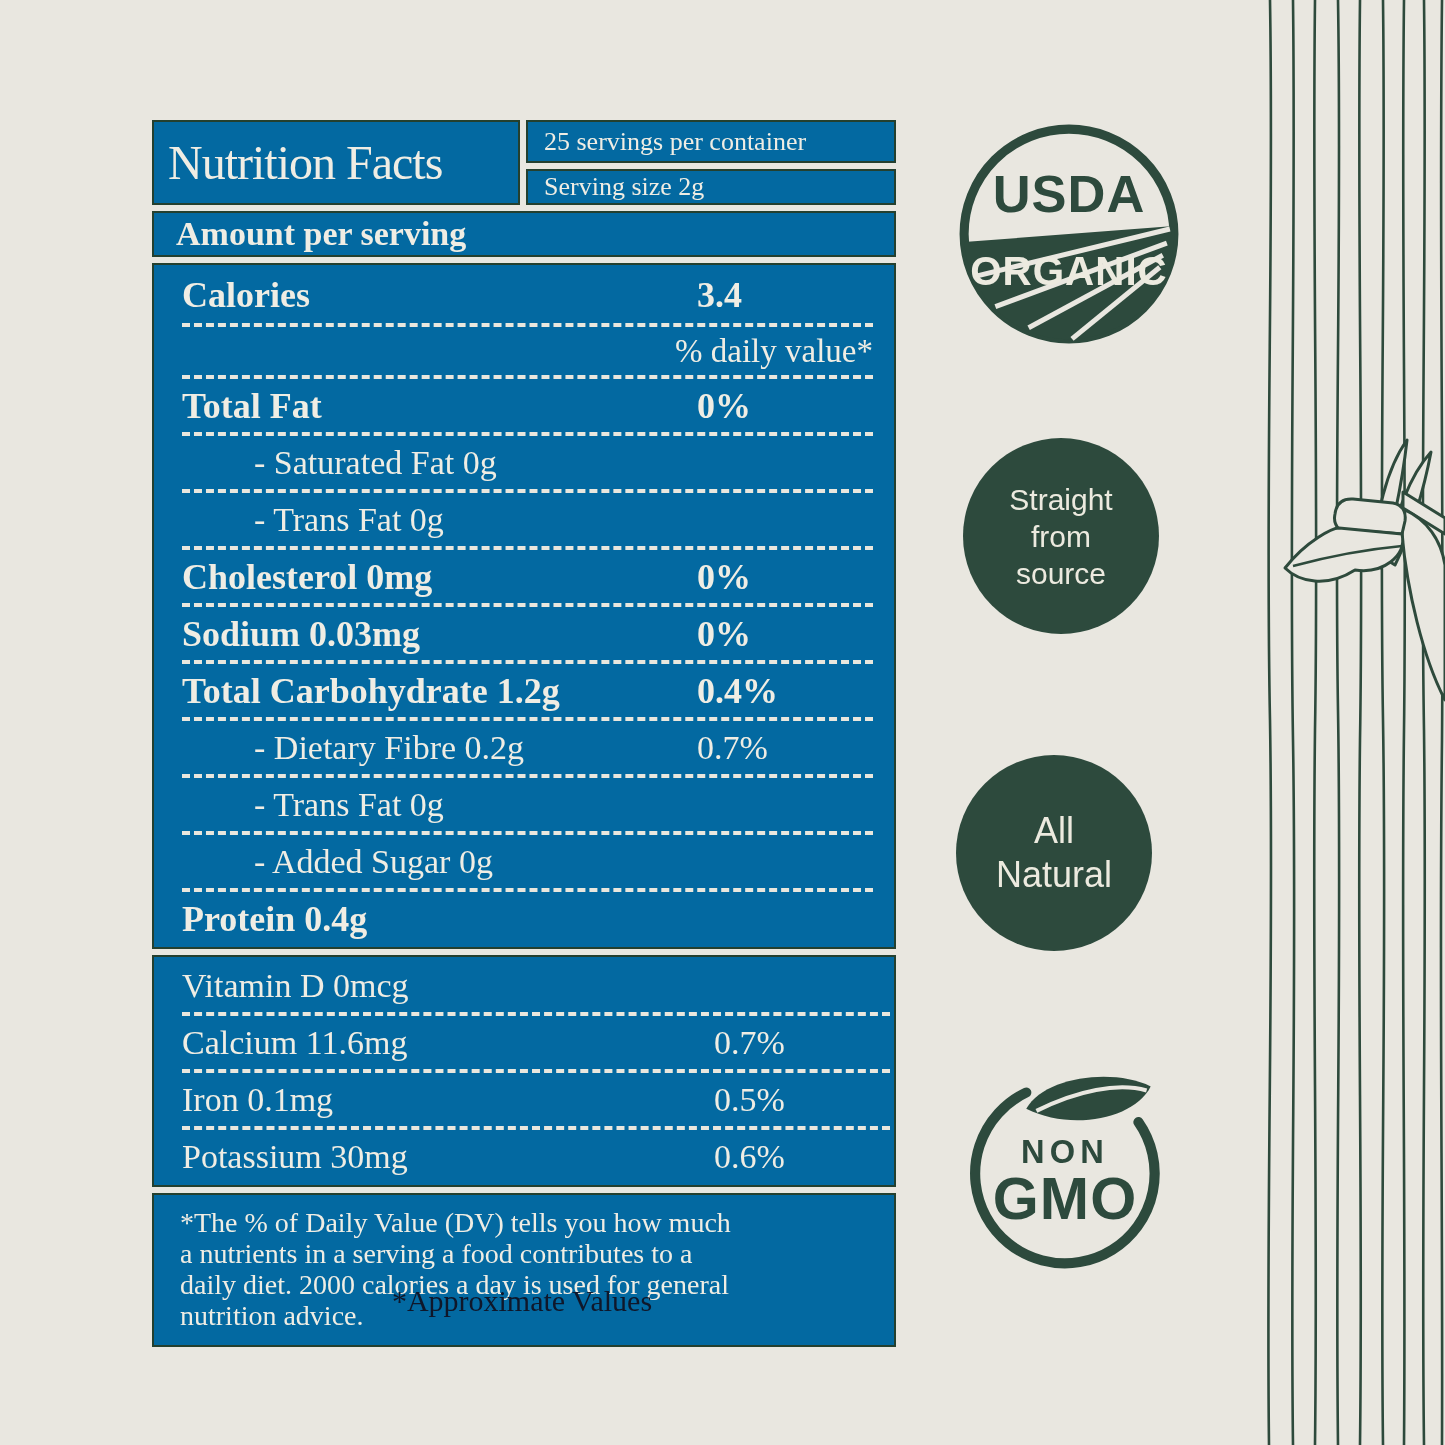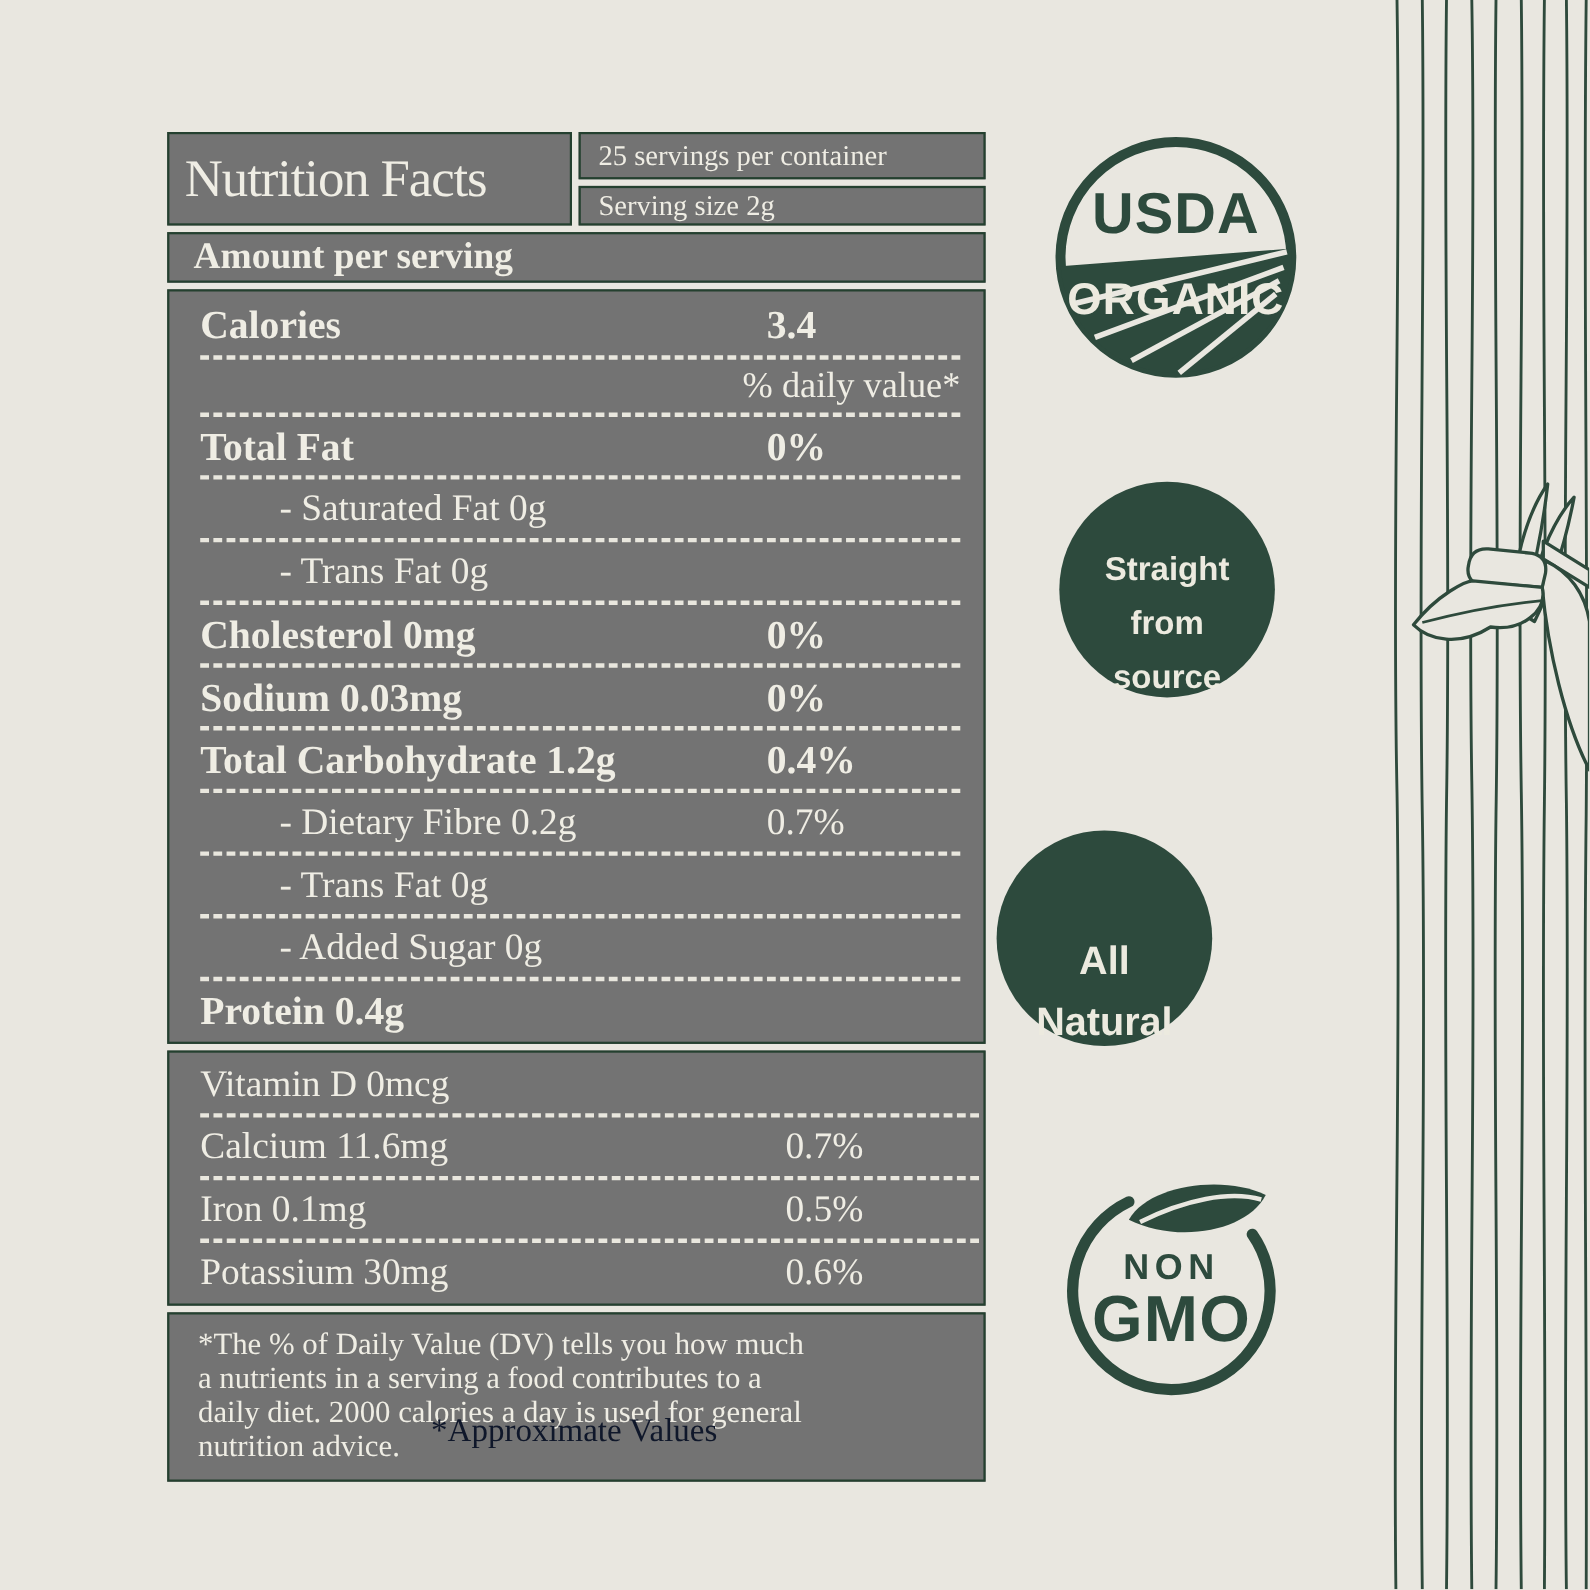--- a/index.html
+++ b/index.html
@@ -5,21 +5,21 @@
   html,body{margin:0;padding:0;background:#e9e7e0;}
   .canvas{
     position:relative;width:1445px;height:1445px;background:#e9e7e0;
     overflow:hidden;font-family:"Liberation Serif","DejaVu Serif",serif;
   }
   
   .bamboo{position:absolute;top:0;right:0;width:195px;height:1445px;}
   
   .panel{position:absolute;left:152px;top:120px;width:744px;}
   .gbox{
-    background:#737373;border:2px solid #24402f;box-sizing:border-box;
+    background:#0369a1;border:2px solid #24402f;box-sizing:border-box;
     color:#efede4;margin-bottom:6px;
   }
   .header-grid{
     display:grid;grid-template-columns:368px 1fr;grid-template-rows:43px 36px;
     gap:6px;margin-bottom:6px;
   }
   .header-grid .gbox{margin:0;display:flex;align-items:center;}
   .cell-title{grid-row:1/3;font-size:48px;letter-spacing:-1px;padding-left:14px;}
   .cell-serv{font-size:26px;padding-left:16px;}
   .amount-box{height:46px;display:flex;align-items:center;padding-left:22px;
@@ -38,27 +38,26 @@
   .vit-box{padding:2px 4px 2px 28px;}
   .vit-box .row{border-bottom:4px dashed #e9e7de;}
   .foot-box{padding:12px 22px 14px 26px;font-size:28px;line-height:31px;}
   .approx{
     position:absolute;left:152px;top:1284px;width:740px;text-align:center;
     color:#0f172a;font-size:30px;
   }
   
   .badge-circle{
     position:absolute;border-radius:50%;background:#2d4a3d;color:#eceadf;
-    display:flex;flex-direction:column;align-items:center;justify-content:flex-end;
-    font-family:"Liberation Sans","DejaVu Sans",sans-serif;font-weight:bold;
+    display:flex;flex-direction:column;align-items:center;justify-content:center;
+    font-family:"Liberation Sans","DejaVu Sans",sans-serif;font-weight:normal;
     text-align:center;
-    gap:12px;
   }
   .badge-sfs{left:963px;top:438px;width:196px;height:196px;font-size:30px;line-height:37px;}
-  .badge-an{left:906px;top:755px;width:196px;height:196px;font-size:36px;line-height:44px;}
+  .badge-an{left:956px;top:755px;width:196px;height:196px;font-size:36px;line-height:44px;}
   .badge-svg{position:absolute;}
   .svg-usda{left:953px;top:118px;width:232px;height:232px;}
   .svg-gmo{left:963px;top:1066px;width:204px;height:204px;}
   svg text{font-family:"Liberation Sans","DejaVu Sans",sans-serif;font-weight:bold;}
 </style>
 </head>
 <body>
 
 <div class="canvas">
 

